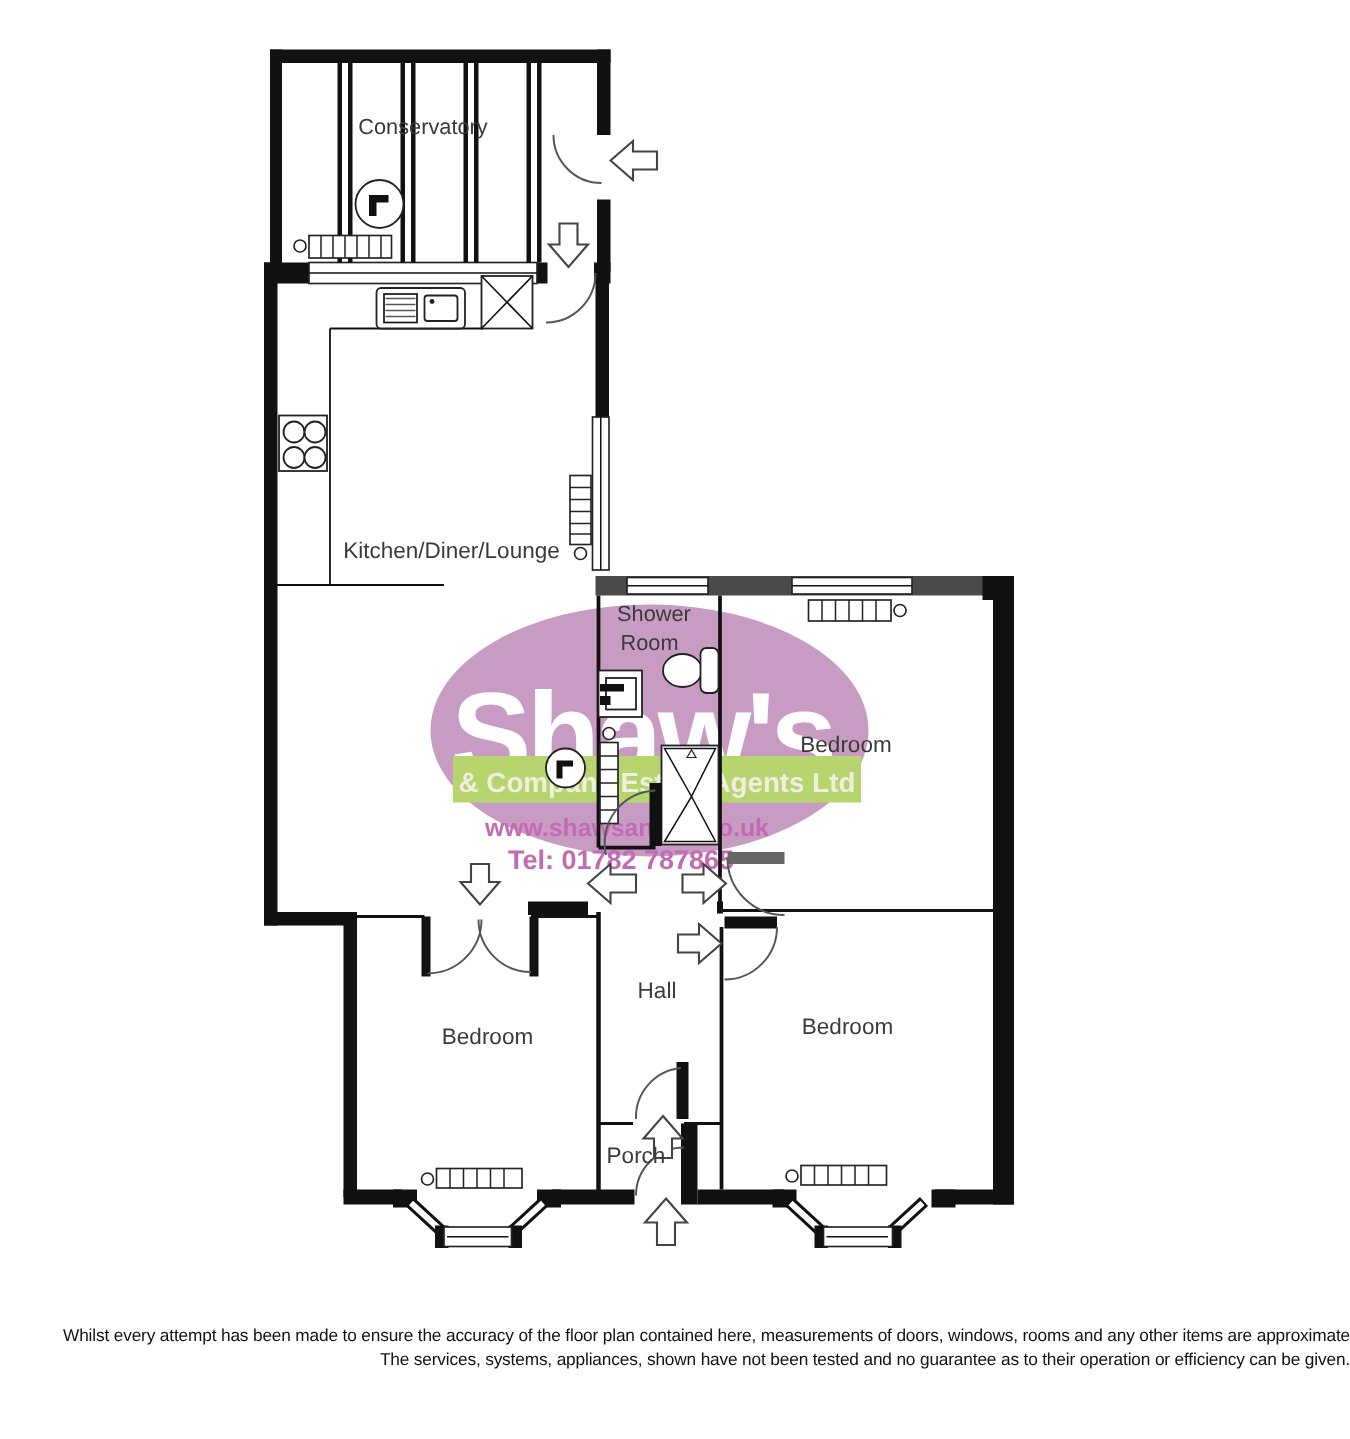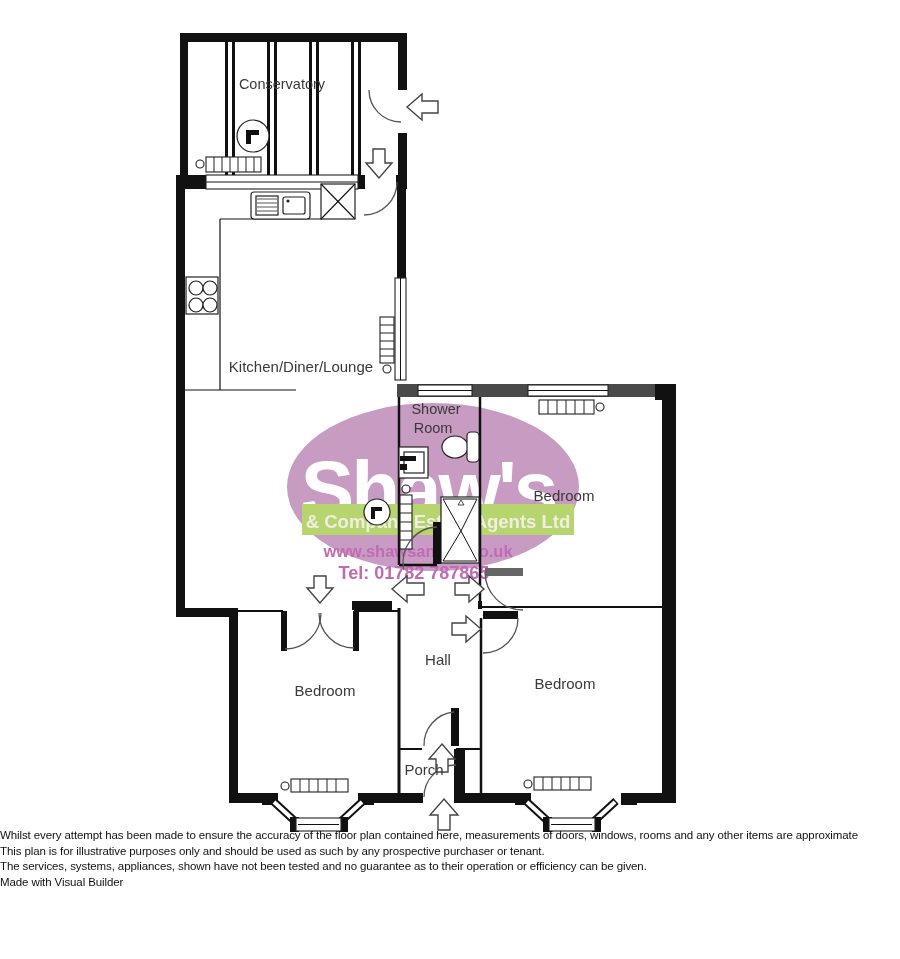--- a/index.html
+++ b/index.html
@@ -1,19 +1,19 @@
 <!DOCTYPE html>
 <html><head>
 <meta charset="utf-8">
 <style>
   html,body{margin:0;padding:0;background:#fff;}
   .page{position:relative;width:900px;height:959px;background:#ffffff;overflow:hidden;
         font-family:"Liberation Sans",sans-serif;}
   .plan-svg{position:absolute;left:0;top:0;}
-  .footer{position:absolute;left:0;top:828px;width:900px;text-align:left;
+  .footer{position:absolute;left:0;top:884px;width:900px;text-align:right;
           color:#111;font-size:11.5px;line-height:15.5px;letter-spacing:-0.1px;}
   .room-label{fill:#3a3a3a;font-family:"Liberation Sans",sans-serif;}
   .logo-name{font-weight:bold;font-family:"Liberation Sans",sans-serif;letter-spacing:-3px;}
   .logo-tag{font-weight:bold;font-family:"Liberation Sans",sans-serif;}
   .wall{fill:#111;}
   .thin{stroke:#111;fill:none;}
   .arc{stroke:#555;stroke-width:1.3;fill:none;}
   .fix{stroke:#222;stroke-width:1.2;fill:#fff;}
   .arrow{fill:#fff;stroke:#444;stroke-width:1.4;}
   .win{fill:#fff;stroke:#222;stroke-width:1.1;}
@@ -286,17 +286,15 @@
     <text class="room-label" x="564" y="501" font-size="15" text-anchor="middle">Bedroom</text>
     <text class="room-label" x="438" y="665" font-size="15" text-anchor="middle">Hall</text>
     <text class="room-label" x="325" y="696" font-size="15" text-anchor="middle">Bedroom</text>
     <text class="room-label" x="565" y="689" font-size="15" text-anchor="middle">Bedroom</text>
     <text class="room-label" x="424" y="775" font-size="15" text-anchor="middle">Porch</text>
   </g>
 </svg>
 
 <div class="footer">
   <div>Whilst every attempt has been made to ensure the accuracy of the floor plan contained here, measurements of doors, windows, rooms and any other items are approximate</div>
-  <div>This plan is for illustrative purposes only and should be used as such by any prospective purchaser or tenant.</div>
   <div>The services, systems, appliances, shown have not been tested and no guarantee  as to their operation or efficiency can be given.</div>
-  <div>Made with Visual Builder</div>
 </div>
 </div>
 
 </body></html>

